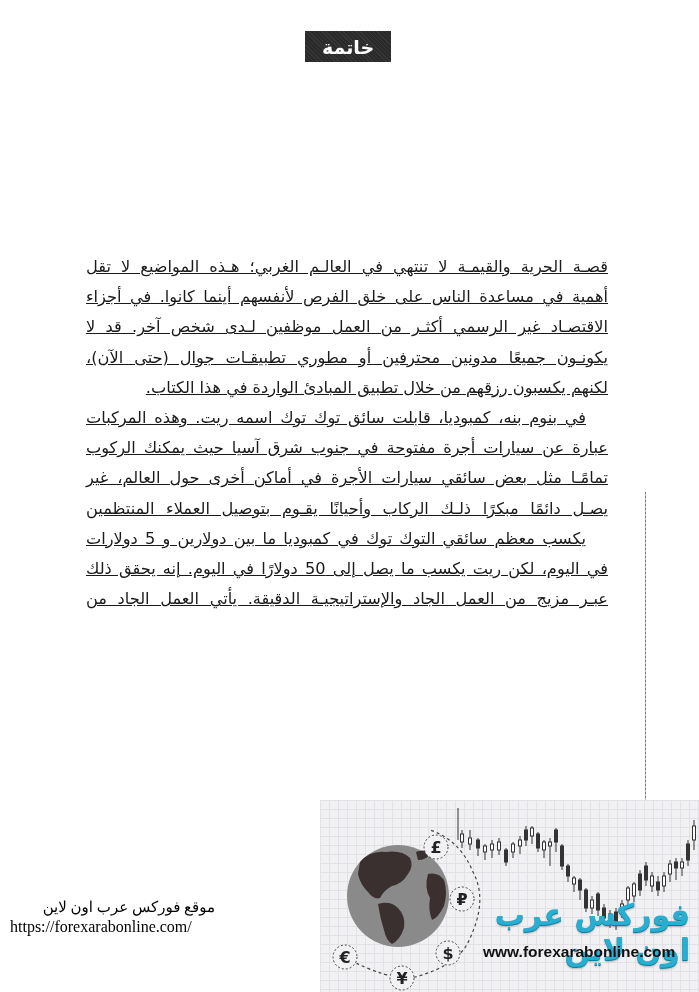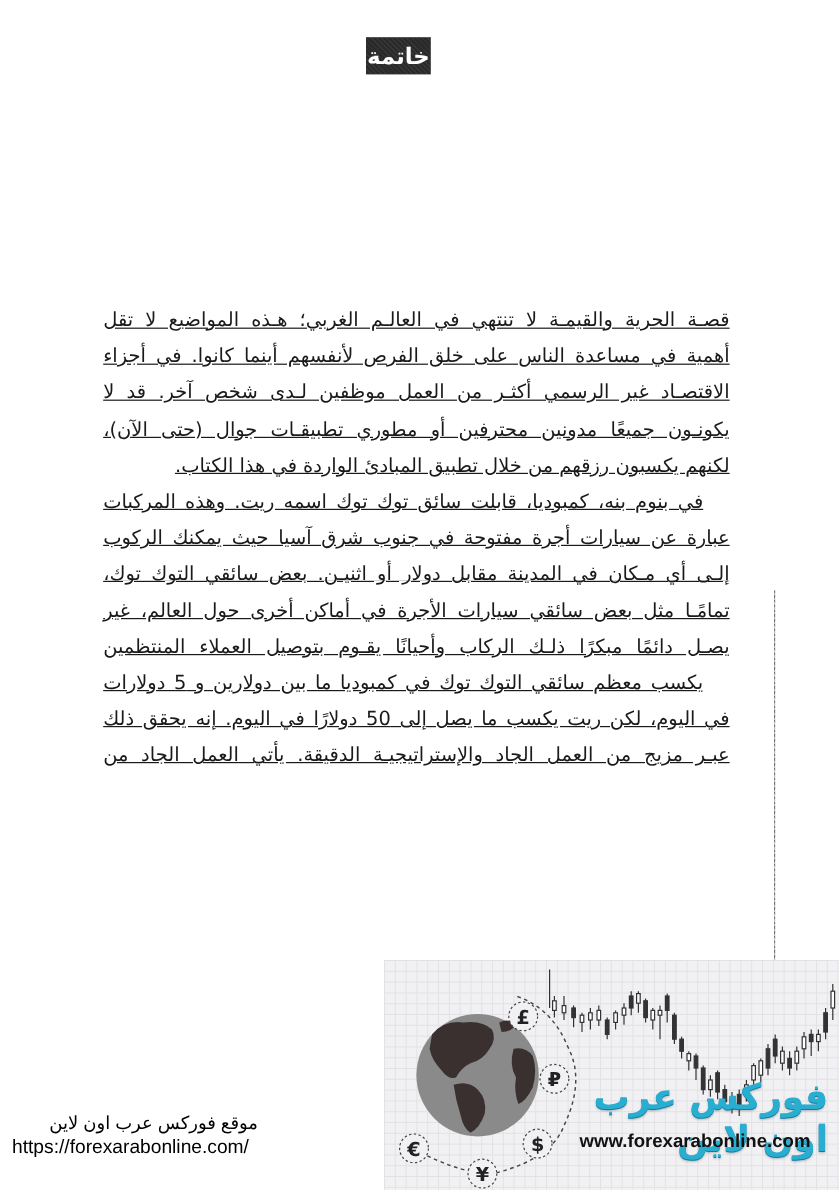--- a/index.html
+++ b/index.html
@@ -3,21 +3,21 @@
 <meta charset="utf-8">
 <style>
   html, body { margin: 0; padding: 0; }
   body {
     width: 699px; height: 992px; position: relative; overflow: hidden;
     background: #ffffff;
     font-family: "DejaVu Sans", sans-serif;
     color: #1a1a1a;
   }
   .title-badge {
-    position: absolute; left: 305px; top: 31px; width: 54px; height: 31px;
+    position: absolute; left: 305px; top: 31px; width: 86px; height: 31px;
     background: #2a2a2a;
     background-image: repeating-linear-gradient(45deg, rgba(255,255,255,0.06) 0 1px, transparent 1px 3px);
     display: flex; align-items: center; justify-content: center;
   }
   .title-badge span {
     color: #ffffff; font-weight: bold; font-size: 19px; direction: rtl;
     font-family: "DejaVu Sans", sans-serif; letter-spacing: 0;
   }
   .body-text {
     position: absolute; left: 86px; top: 252px; width: 522px;
@@ -27,22 +27,22 @@
     text-decoration: underline;
   }
   .line { display: block; white-space: nowrap; text-align-last: justify; text-align: justify; }
   .line.last { text-align-last: right; }
   .line.indent { padding-right: 22px; }
   .margin-rule {
     position: absolute; left: 645px; top: 492px; width: 1px; height: 308px;
     background: repeating-linear-gradient(to bottom, #777 0 2px, #bbb 2px 4px);
   }
   .watermark {
-    position: absolute; left: 0; top: 927px; width: 270px;
-    font-family: Liberation Sans, sans-serif; color: #000;
+    position: absolute; left: 0; top: 897px; width: 270px;
+    font-family: Liberation Serif, serif; color: #000;
   }
   .watermark .ar { direction: rtl; text-align: right; font-size: 15px; padding-right: 55px; line-height: 20px; }
   .watermark .url { font-size: 16px; padding-left: 10px; line-height: 20px; }
   .logo {
     position: absolute; left: 320px; top: 800px; width: 379px; height: 192px;
     background-color: #f1f1f3;
     background-image:
       linear-gradient(to right, #e2e2e6 1px, transparent 1px),
       linear-gradient(to bottom, #e2e2e6 1px, transparent 1px);
     background-size: 9px 9px;
@@ -73,21 +73,20 @@
   <div>
     <span class="line">قصـة الحرية والقيمـة لا تنتهي في العالـم الغربي؛ هـذه المواضيع لا تقل</span>
     <span class="line">أهمية في مساعدة الناس على خلق الفرص لأنفسهم أينما كانوا. في أجزاء</span>
     <span class="line">الاقتصـاد غير الرسمي أكثـر من العمل موظفين لـدى شخص آخر. قد لا</span>
     <span class="line">يكونـون جميعًا مدونين محترفين أو مطوري تطبيقـات جوال (حتى الآن)،</span>
     <span class="line last">لكنهم يكسبون رزقهم من خلال تطبيق المبادئ الواردة في هذا الكتاب.</span>
   </div>
   <div>
     <span class="line indent">في بنوم بنه، كمبوديا، قابلت سائق توك توك اسمه ريت. وهذه المركبات</span>
     <span class="line">عبارة عن سيارات أجرة مفتوحة في جنوب شرق آسيا حيث يمكنك الركوب</span>
-    <span class="line">إلـى أي مـكان في المدينة مقابل دولار أو اثنيـن. بعض سائقي التوك توك،</span>
     <span class="line">تمامًـا مثل بعض سائقي سيارات الأجرة في أماكن أخرى حول العالم، غير</span>
     <span class="line">يصـل دائمًا مبكرًا ذلـك الركاب وأحيانًا يقـوم بتوصيل العملاء المنتظمين</span>
   </div>
   <div>
     <span class="line indent">يكسب معظم سائقي التوك توك في كمبوديا ما بين دولارين و 5 دولارات</span>
     <span class="line">في اليوم، لكن ريت يكسب ما يصل إلى 50 دولارًا في اليوم. إنه يحقق ذلك</span>
     <span class="line">عبـر مزيج من العمل الجاد والإستراتيجيـة الدقيقة. يأتي العمل الجاد من</span>
   </div>
 </div>
 

